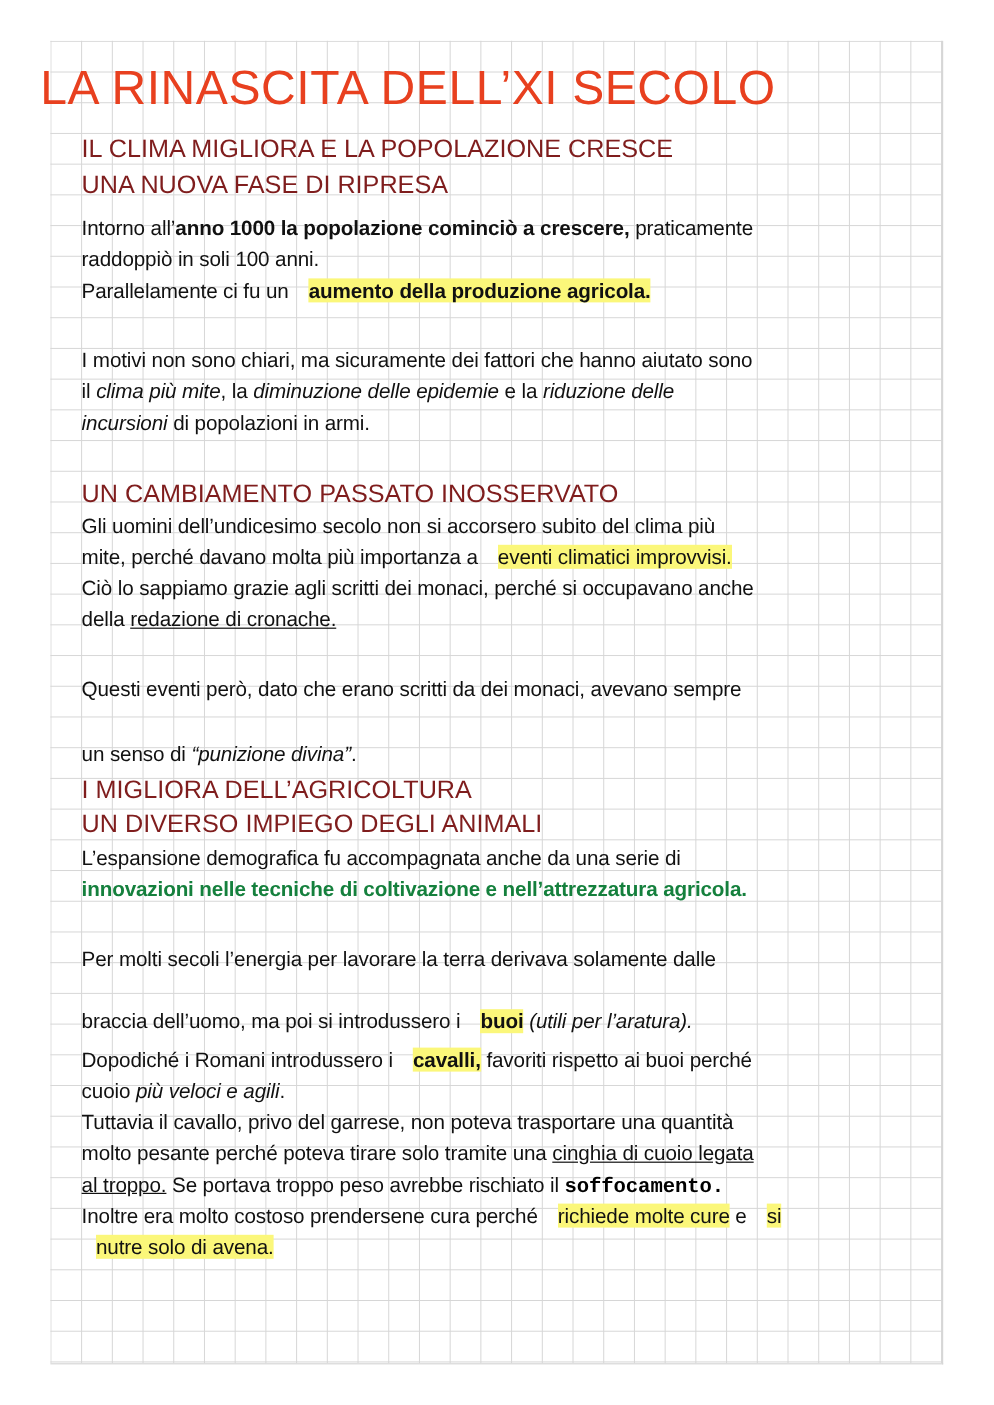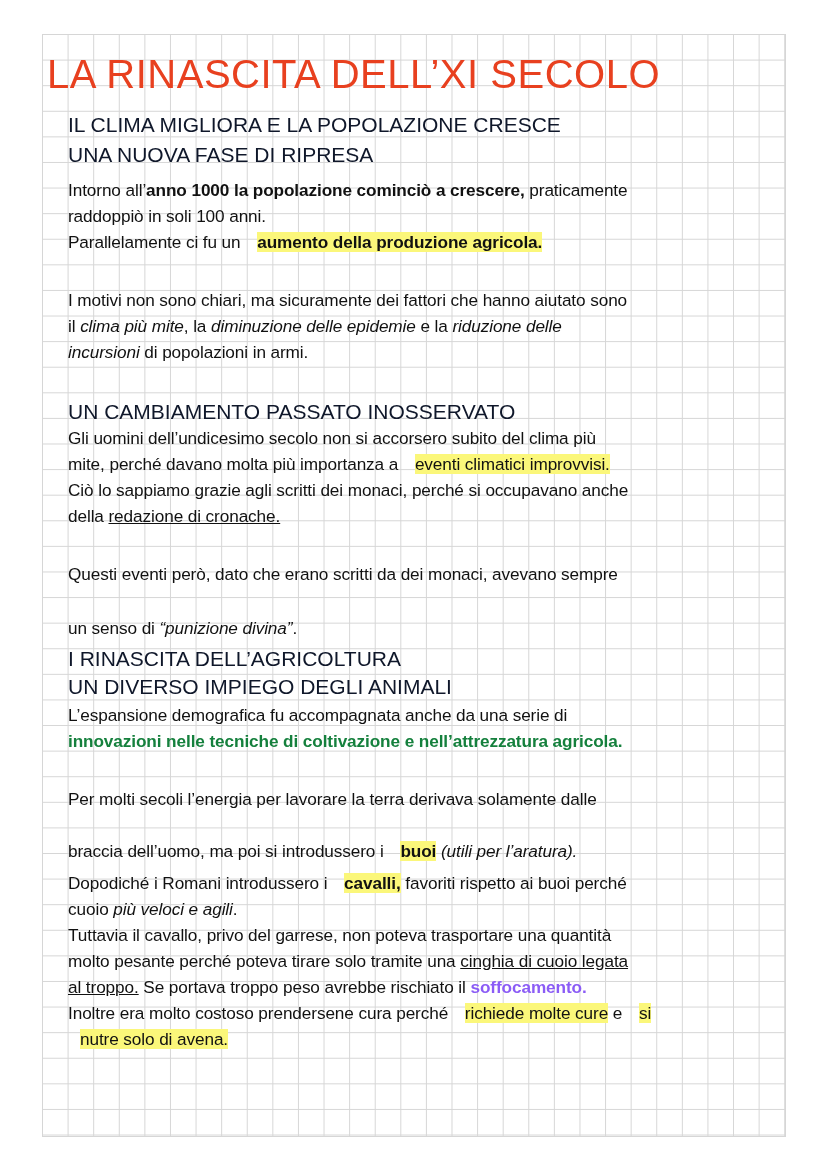--- a/index.html
+++ b/index.html
@@ -8,26 +8,26 @@
     position: absolute; left: 42px; top: 34px; width: 743px; height: 1102px;
     background-color: #ffffff;
     background-image:
       linear-gradient(to right, #d6d6d6 1px, transparent 1px),
       linear-gradient(to bottom, #d6d6d6 1px, transparent 1px);
     background-size: 25.6px 25.6px;
     border-right: 1px solid #d6d6d6; border-bottom: 1px solid #d6d6d6;
   }
   .content { position: absolute; left: 68px; top: 0; width: 700px; }
   .line { position: absolute; left: 0; white-space: nowrap; color: #111; font-size: 17.2px; letter-spacing: -0.1px; }
-  .title { position: absolute; left: 20px; top: 52px; width: 640px; color: #e8401f; font-size: 40px; font-weight: 500; text-align: right; white-space: nowrap; letter-spacing: 0.5px; }
-  .h { color: #0f172a; font-size: 21px; font-weight: 500; letter-spacing: 0; }
+  .title { position: absolute; left: 20px; top: 52px; width: 640px; color: #e8401f; font-size: 40px; font-weight: 500; text-align: center; white-space: nowrap; letter-spacing: 0.5px; }
+  .h { color: #7f1d1d; font-size: 21px; font-weight: 500; letter-spacing: 0; }
   b { font-weight: bold; }
   .hl { background: #fbf77a; margin-left: 12px; }
   .green { color: #15803d; font-weight: bold; }
-  .red { color: #8b5cf6; font-weight: bold; }
+  .red { color: #000000; font-weight: bold; font-family: Liberation Mono, monospace; }
   .u { text-decoration: underline; margin-top: 24px; }
 </style>
 </head>
 <body>
 
 <div class="grid"></div>
 
 <div class="title">LA RINASCITA DELL’XI SECOLO</div>
 
 <div class="content">
@@ -45,21 +45,21 @@
 
   <div class="line h" style="top:400px">UN CAMBIAMENTO PASSATO INOSSERVATO</div>
   <div class="line" style="top:428px">Gli uomini dell’undicesimo secolo non si accorsero subito del clima più</div>
   <div class="line" style="top:454px"><span>mite, perché davano molta più importanza a </span><span class="hl">eventi climatici improvvisi.</span></div>
   <div class="line" style="top:480px">Ciò lo sappiamo grazie agli scritti dei monaci, perché si occupavano anche</div>
   <div class="line" style="top:506px"><span>della </span><span class="u">redazione di cronache.</span></div>
 
   <div class="line" style="top:564px">Questi eventi però, dato che erano scritti da dei monaci, avevano sempre</div>
   <div class="line" style="top:618px"><span>un senso di </span><i>“punizione divina”</i><span>.</span></div>
 
-  <div class="line h" style="top:647px">I RINASCITA DELL’AGRICOLTURA</div>
+  <div class="line h" style="top:647px">I MIGLIORA DELL’AGRICOLTURA</div>
   <div class="line h" style="top:675px">UN DIVERSO IMPIEGO DEGLI ANIMALI</div>
   <div class="line" style="top:705px">L’espansione demografica fu accompagnata anche da una serie di</div>
   <div class="line green" style="top:731px">innovazioni nelle tecniche di coltivazione e nell’attrezzatura agricola.</div>
 
   <div class="line" style="top:789px">Per molti secoli l’energia per lavorare la terra derivava solamente dalle</div>
   <div class="line" style="top:841px"><span>braccia dell’uomo, ma poi si introdussero i </span><b class="hl">buoi</b><span> </span><i>(utili per l’aratura).</i></div>
 
   <div class="line" style="top:873px"><span>Dopodiché i Romani introdussero i </span><b class="hl">cavalli,</b><span> favoriti rispetto ai buoi perché</span></div>
   <div class="line" style="top:899px"><span>cuoio </span><i>più veloci e agili</i><span>.</span></div>
   <div class="line" style="top:925px">Tuttavia il cavallo, privo del garrese, non poteva trasportare una quantità</div>

